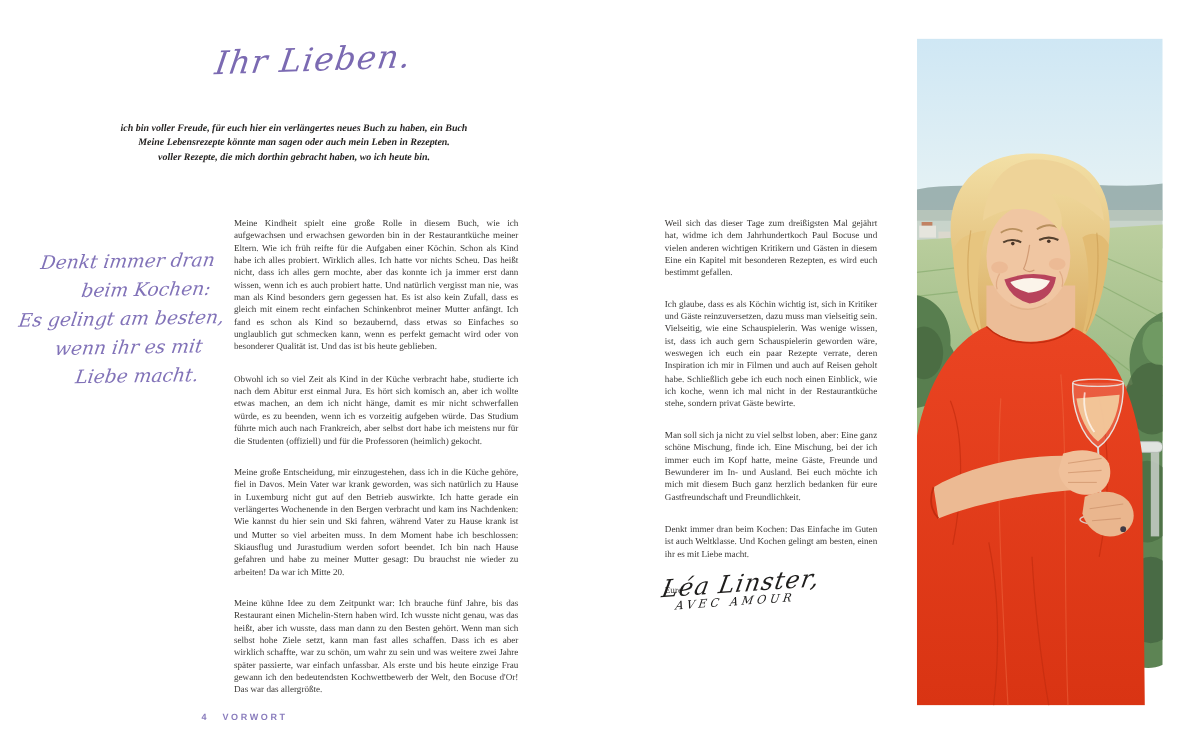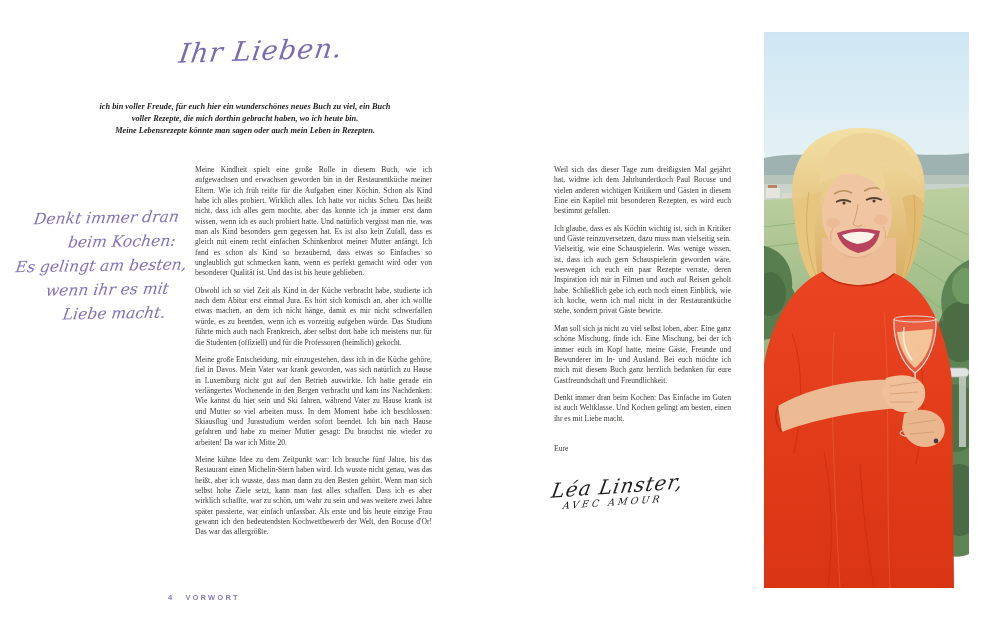--- a/index.html
+++ b/index.html
@@ -17,21 +17,21 @@
 
   
   .margin-quote{position:absolute;left:16px;top:206px;width:156px;text-align:right;
     font-family:"DejaVu Serif", serif;font-style:italic;font-size:15.5px;line-height:24px;
     color:#8172b8;transform:skewX(-9deg) rotate(-1deg);white-space:nowrap;}
 
   
   .col{position:absolute;top:165px;}
   .col-left{left:195px;width:237px;}
   .col-right{left:554px;width:177px;}
-  .col p{margin:0 0 7px 0;font-size:7.6px;line-height:10.35px;text-align:justify;
+  .col p{margin:16px 0 7px 0;font-size:7.6px;line-height:10.35px;text-align:justify;
     hyphens:auto;-webkit-hyphens:auto;color:#3b3937;}
   .closing{margin-top:20px;font-size:7.6px;color:#3b3937;}
 
   
   .signature{position:absolute;left:552px;top:474px;color:#1e1d1c;transform:rotate(-4deg);}
   .signature .name{font-family:"DejaVu Serif", serif;font-style:italic;font-size:20px;
     transform:skewX(-14deg);letter-spacing:1px;white-space:nowrap;}
   .signature .tagline{font-family:"DejaVu Serif", serif;font-style:italic;font-size:9.5px;
     letter-spacing:3px;margin:-2px 0 0 10px;transform:skewX(-12deg);white-space:nowrap;}
 
@@ -45,23 +45,23 @@
   .photo svg{display:block;}
 </style>
 </head>
 <body>
 
 <div class="spread">
 
   <div class="script-heading">Ihr Lieben.</div>
 
   <div class="intro">
-    <div>ich bin voller Freude, für euch hier ein wunderschönes neues Buch zu viel, ein Buch</div>
+    <div>ich bin voller Freude, für euch hier ein verlängertes neues Buch zu haben, ein Buch</div>
+    <div>Meine Lebensrezepte könnte man sagen oder auch mein Leben in Rezepten.</div>
     <div>voller Rezepte, die mich dorthin gebracht haben, wo ich heute bin.</div>
-    <div>Meine Lebensrezepte könnte man sagen oder auch mein Leben in Rezepten.</div>
   </div>
 
   <div class="margin-quote">
     <div>Denkt immer dran</div>
     <div>beim Kochen:</div>
     <div>Es gelingt am besten,</div>
     <div>wenn ihr es mit</div>
     <div>Liebe macht.</div>
   </div>
 

